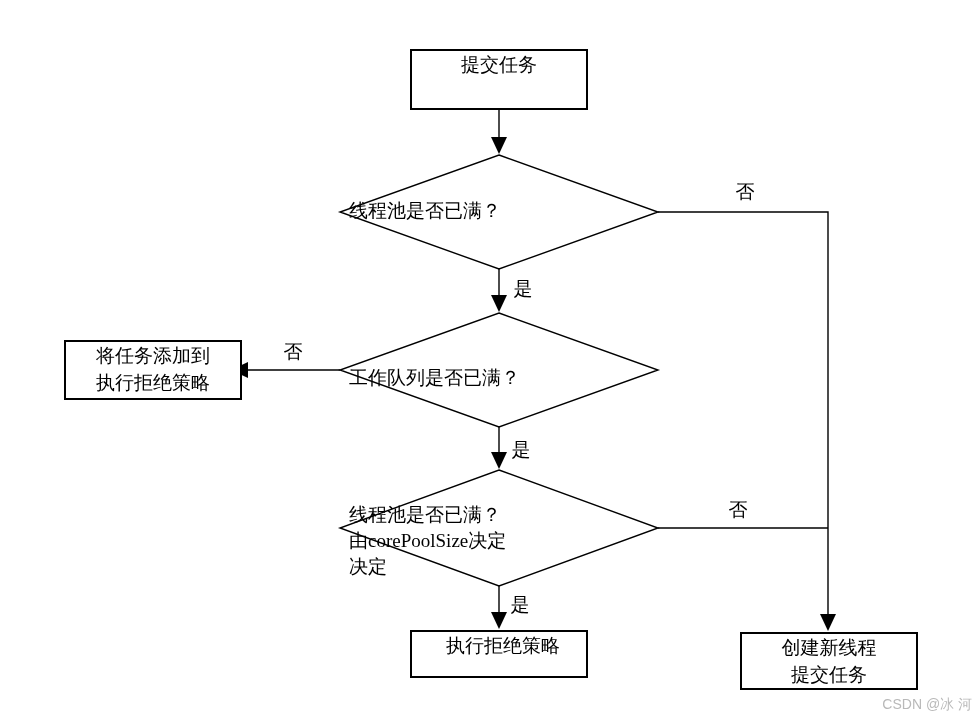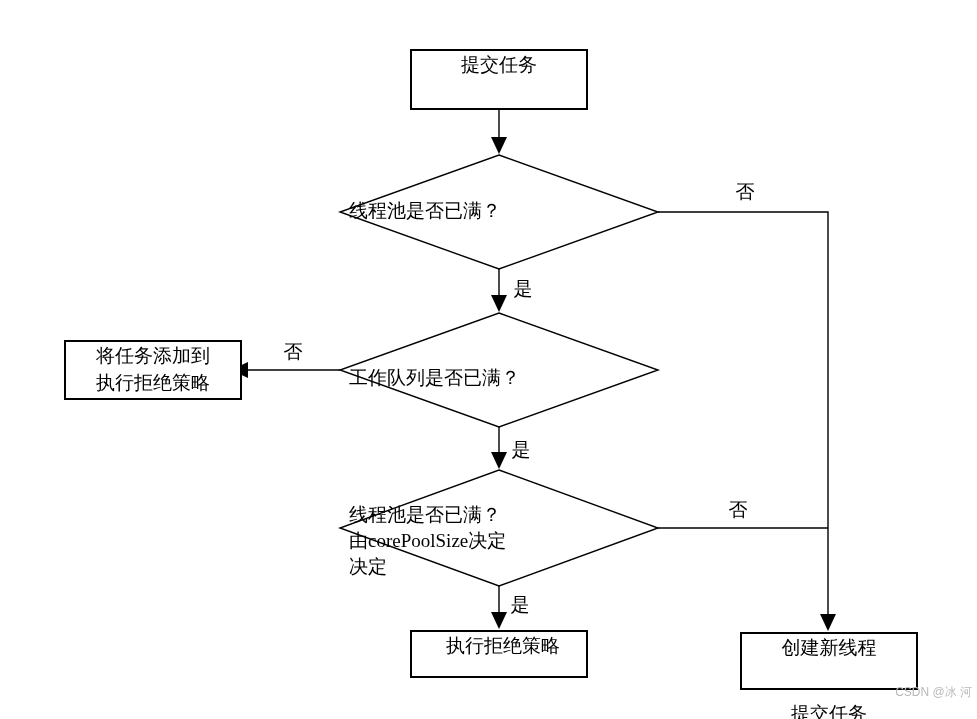--- a/index.html
+++ b/index.html
@@ -66,22 +66,22 @@
   .elabel {
     position: absolute;
     transform: translate(-50%, -50%);
     font-size: 19px;
     line-height: 19px;
     white-space: nowrap;
   }
   .watermark {
     position: absolute;
     right: 5px;
-    bottom: 18px;
-    font-size: 12px;
+    bottom: 5px;
+    font-size: 14px;
     color: #b9b9b9;
     font-family: "Liberation Sans", "DejaVu Sans", sans-serif;
     white-space: nowrap;
   }
 </style>
 </head>
 <body>
 
 <div id="canvas">
 
@@ -118,21 +118,21 @@
 
   <div class="box" style="left:64px; top:340px; width:178px; height:60px;">
     <span>将任务添加到</span>
     <span>执行拒绝策略</span>
   </div>
 
   <div class="box" style="left:410px; top:630px; width:178px; height:48px;padding-left:8px;">
     <span>执行拒绝策略</span>
   </div>
 
-  <div class="box" style="left:740px; top:632px; width:178px; height:58px;gap:39px;">
+  <div class="box" style="left:740px; top:632px; width:178px; height:58px;">
     <span>创建新线程</span>
     <span>提交任务</span>
   </div>
 
   <div class="dtext" style="left:349px; top:182px; width:300px; height:56px;">
     <span class="d2line">线程池是否已满？</span>
   </div>
 
   <div class="dtext" style="left:349px; top:349px; width:300px; height:56px;">
     <span class="d2line">工作队列是否已满？</span>

